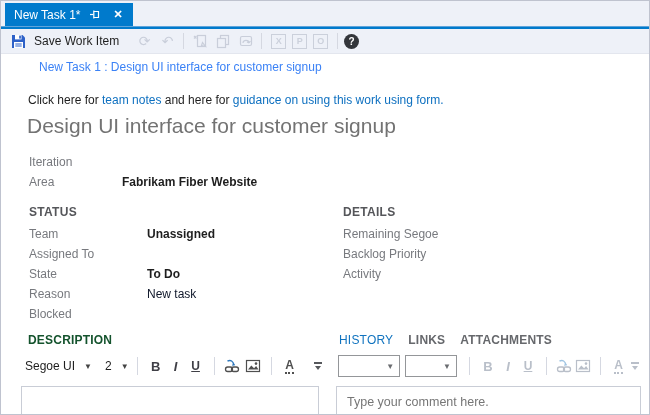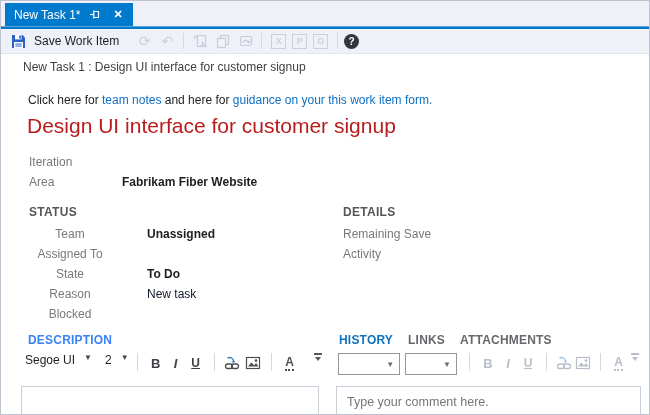--- a/index.html
+++ b/index.html
@@ -23,44 +23,44 @@
   .icn{width:19px;height:18px;display:flex;align-items:center;justify-content:center;}
   .glyph{font-size:14px;line-height:1;}
   .dis{color:#C9CEDA;}
   .tb-sep{width:1px;height:16px;background:#D5D8E1;margin:0 6px;}
   .office{width:13px;height:13px;border:1px solid #CBD0DB;color:#CBD0DB;font-size:9px;font-weight:bold;
     display:flex;align-items:center;justify-content:center;margin:0 3px;}
   .help{width:15px;height:15px;border-radius:50%;background:#33363B;color:#fff;font-size:10px;
     font-weight:bold;display:flex;align-items:center;justify-content:center;}
 
   
-  .subtitle{position:absolute;left:22px;top:59px;font-size:12px;color:#404040;}
+  .subtitle{position:absolute;left:38px;top:59px;font-size:12px;color:#3b82f6;}
   .notice{position:absolute;left:27px;top:92px;font-size:12px;color:#1E1E1E;}
   .lnk{color:#0E70C0;cursor:pointer;}
-  .wi-title{position:absolute;left:26px;top:113px;font-size:21px;font-weight:300;color:#b91c1c;}
+  .wi-title{position:absolute;left:26px;top:113px;font-size:21px;font-weight:300;color:#737373;}
 
   .rowset{position:absolute;font-size:12px;}
   .frow{height:20px;display:flex;align-items:center;gap:36px;}
   .flabel{color:#77797E;flex:none;}
   .fvalue{color:#1E1E1E;font-weight:bold;}
   .fvalue.plain{font-weight:normal;color:#0f172a;}
   .class-rows{left:28px;top:151px;}
   .class-rows .flabel{width:57px;}
   .sec-h{position:absolute;font-size:12px;font-weight:bold;color:#55565A;letter-spacing:.3px;}
-  .status-rows{left:28px;top:223px;text-align:center;}
+  .status-rows{left:28px;top:223px;}
   .status-rows .flabel{width:82px;}
   .details-rows{left:342px;top:223px;}
 
   
-  .desc-h{position:absolute;left:27px;top:332px;font-size:12px;font-weight:bold;color:#3b82f6;letter-spacing:.2px;}
+  .desc-h{position:absolute;left:27px;top:332px;font-size:12px;font-weight:bold;color:#14532d;letter-spacing:.2px;}
   .hist-tabs{position:absolute;left:338px;top:332px;display:flex;gap:15px;font-size:12px;letter-spacing:.2px;}
   .htab{color:#66686C;cursor:pointer;font-weight:bold;}
-  .htab.active{color:#1073BF;font-weight:bold;}
-
-  .fmtbar{position:absolute;top:352px;height:26px;display:flex;align-items:flex-start;font-size:12px;}
+  .htab.active{color:#1073BF;font-weight:normal;}
+
+  .fmtbar{position:absolute;top:352px;height:26px;display:flex;align-items:center;font-size:12px;}
   .fmtbar.left{left:24px;width:300px;}
   .fmtbar.right{left:337px;width:303px;}
   .dd-name{color:#1E1E1E;}
   .dd-arrow{font-size:8px;color:#444;margin-left:9px;}
   .fmt-sep{width:1px;height:18px;background:#D5D8E1;margin:0 8px;}
   .fbtn{width:20px;height:20px;display:flex;align-items:center;justify-content:center;color:#3F3F46;}
   .fbtn.b{font-weight:bold;font-size:13px;}
   .fbtn.i{font-style:italic;font-size:13px;font-weight:bold;}
   .fbtn.u{font-size:12px;font-weight:bold;text-decoration:underline;}
   .fc{border-bottom:2px dotted #4F4F4F;line-height:1;padding-bottom:1px;font-weight:bold;font-size:12px;color:#4F4F4F;}
@@ -155,21 +155,21 @@
         <span>O</span>
       </span>
     <span class="tb-sep"></span>
     <span class="help">
         <span>?</span>
       </span>
   </div>
 
   <div class="subtitle">New Task 1 : Design UI interface for customer signup</div>
   <div class="notice">
-    <span>Click here for </span><span class="lnk">team notes</span><span> and here for </span><span class="lnk">guidance on your this work item form.</span>
+    <span>Click here for </span><span class="lnk">team notes</span><span> and here for </span><span class="lnk">guidance on using this work using form.</span>
   </div>
   <div class="wi-title">Design UI interface for customer signup</div>
 
   <div class="rowset class-rows">
     <div class="frow">
       <span class="flabel">Iteration</span>
     </div>
     <div class="frow">
       <span class="flabel">Area</span>
       <span class="fvalue">Fabrikam Fiber Website</span>
@@ -197,21 +197,24 @@
       <span class="fvalue plain">New task</span>
     </div>
     <div class="frow">
       <span class="flabel">Blocked</span>
       <span class="fvalue"></span>
     </div>
   </div>
 
   <div class="rowset details-rows">
     <div class="frow">
-      <span class="flabel">Remaining Save</span>
+      <span class="flabel">Remaining Segoe</span>
+    </div>
+    <div class="frow">
+      <span class="flabel">Backlog Priority</span>
     </div>
     <div class="frow">
       <span class="flabel">Activity</span>
     </div>
   </div>
 
   <div class="desc-h">DESCRIPTION</div>
   <div class="hist-tabs">
     <span class="htab active">HISTORY</span>
     <span class="htab">LINKS</span>

